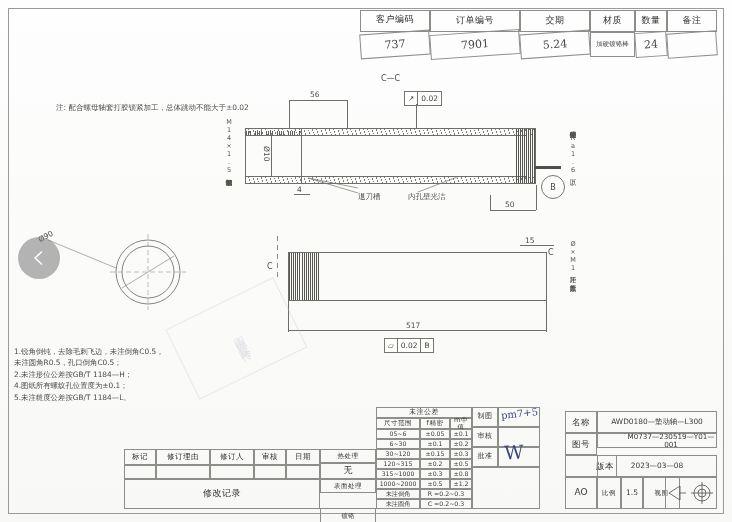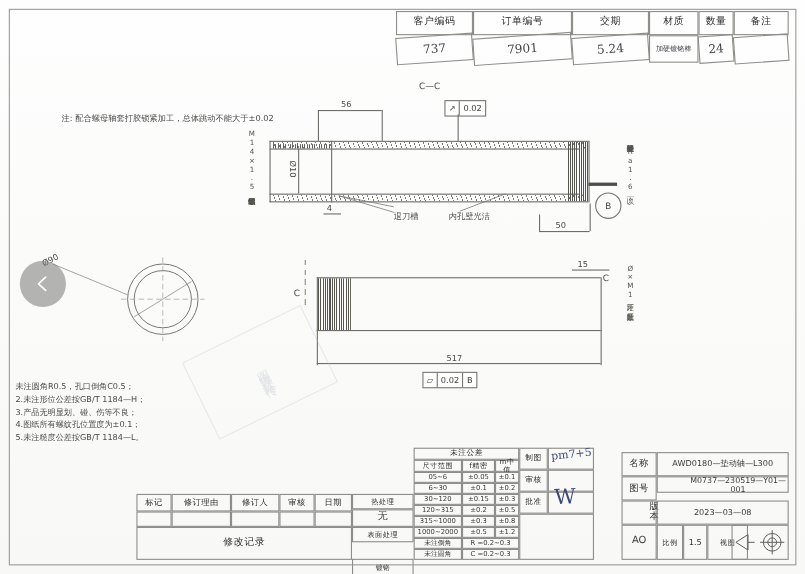--- a/index.html
+++ b/index.html
@@ -199,23 +199,23 @@
     </svg>
   </div>
 
   <div id="wm">
     <div class="wmbox">
       <div class="wmtxt">图纸严禁外传</div>
     </div>
   </div>
 
   <div id="techreq">
+    <div>1.锐角倒钝，去除毛刺飞边，未注倒角C0.5，</div>
     <div>未注圆角R0.5，孔口倒角C0.5；</div>
     <div>2.未注形位公差按GB/T 1184—H；</div>
-    <div>3.产品无明显划、碰、伤等不良；</div>
     <div>4.图纸所有螺纹孔位置度为±0.1；</div>
     <div>5.未注糙度公差按GB/T 1184—L。</div>
   </div>
 
   <div>
     <div class="cell hdrtxt" style="left:376px;top:407px;width:96px;height:11px;font-size:7px;">未注公差</div>
     <div class="cell hdrtxt" style="left:376px;top:418px;width:44px;height:11px;font-size:6.5px;">尺寸范围</div>
     <div class="cell hdrtxt" style="left:420px;top:418px;width:30px;height:11px;font-size:6.5px;">f精密</div>
     <div class="cell hdrtxt" style="left:450px;top:418px;width:22px;height:11px;font-size:6.5px;">m中值</div>
 
@@ -262,21 +262,21 @@
     <div class="cell" style="left:472px;top:467px;width:68px;height:42px;"></div>
   </div>
 
   <div>
     <div class="cell hdrtxt" style="left:565px;top:411px;width:32px;height:22px;font-size:8.5px;">名称</div>
     <div class="cell" style="left:597px;top:411px;width:120px;height:22px;font-size:7.4px;">AWD0180—垫动轴—L300</div>
 
     <div class="cell hdrtxt" style="left:565px;top:433px;width:32px;height:22px;font-size:8.5px;">图号</div>
     <div class="cell" style="left:597px;top:433px;width:120px;height:15px;font-size:7.2px;padding-left:28px;">M0737—230519—Y01—001</div>
 
-    <div class="cell hdrtxt" style="left:565px;top:455px;width:32px;height:22px;font-size:8.5px;padding-left:28px;">版本</div>
+    <div class="cell hdrtxt" style="left:565px;top:455px;width:52px;height:22px;font-size:8.5px;padding-left:28px;">版本</div>
     <div class="cell" style="left:597px;top:455px;width:120px;height:22px;font-size:7.4px;">2023—03—08</div>
 
     <div class="cell" style="left:565px;top:477px;width:32px;height:32px;font-size:9px;">AO</div>
     <div class="cell hdrtxt" style="left:597px;top:477px;width:24px;height:32px;font-size:6.5px;">比例</div>
     <div class="cell" style="left:621px;top:477px;width:22px;height:32px;font-size:7.5px;">1.5</div>
     <div class="cell hdrtxt" style="left:643px;top:477px;width:37px;height:32px;font-size:6.5px;">视图</div>
     <div class="cell" style="left:665px;top:477px;width:52px;height:32px;">
       <svg width="50" height="24" viewBox="0 0 50 24">
         <path d="M3 12 L14 5 L14 19 Z" fill="none" stroke="#5e5e5a" stroke-width="0.9"></path>
         <line x1="14" y1="12" x2="20" y2="12" stroke="#5e5e5a" stroke-width="0.9"></line>

